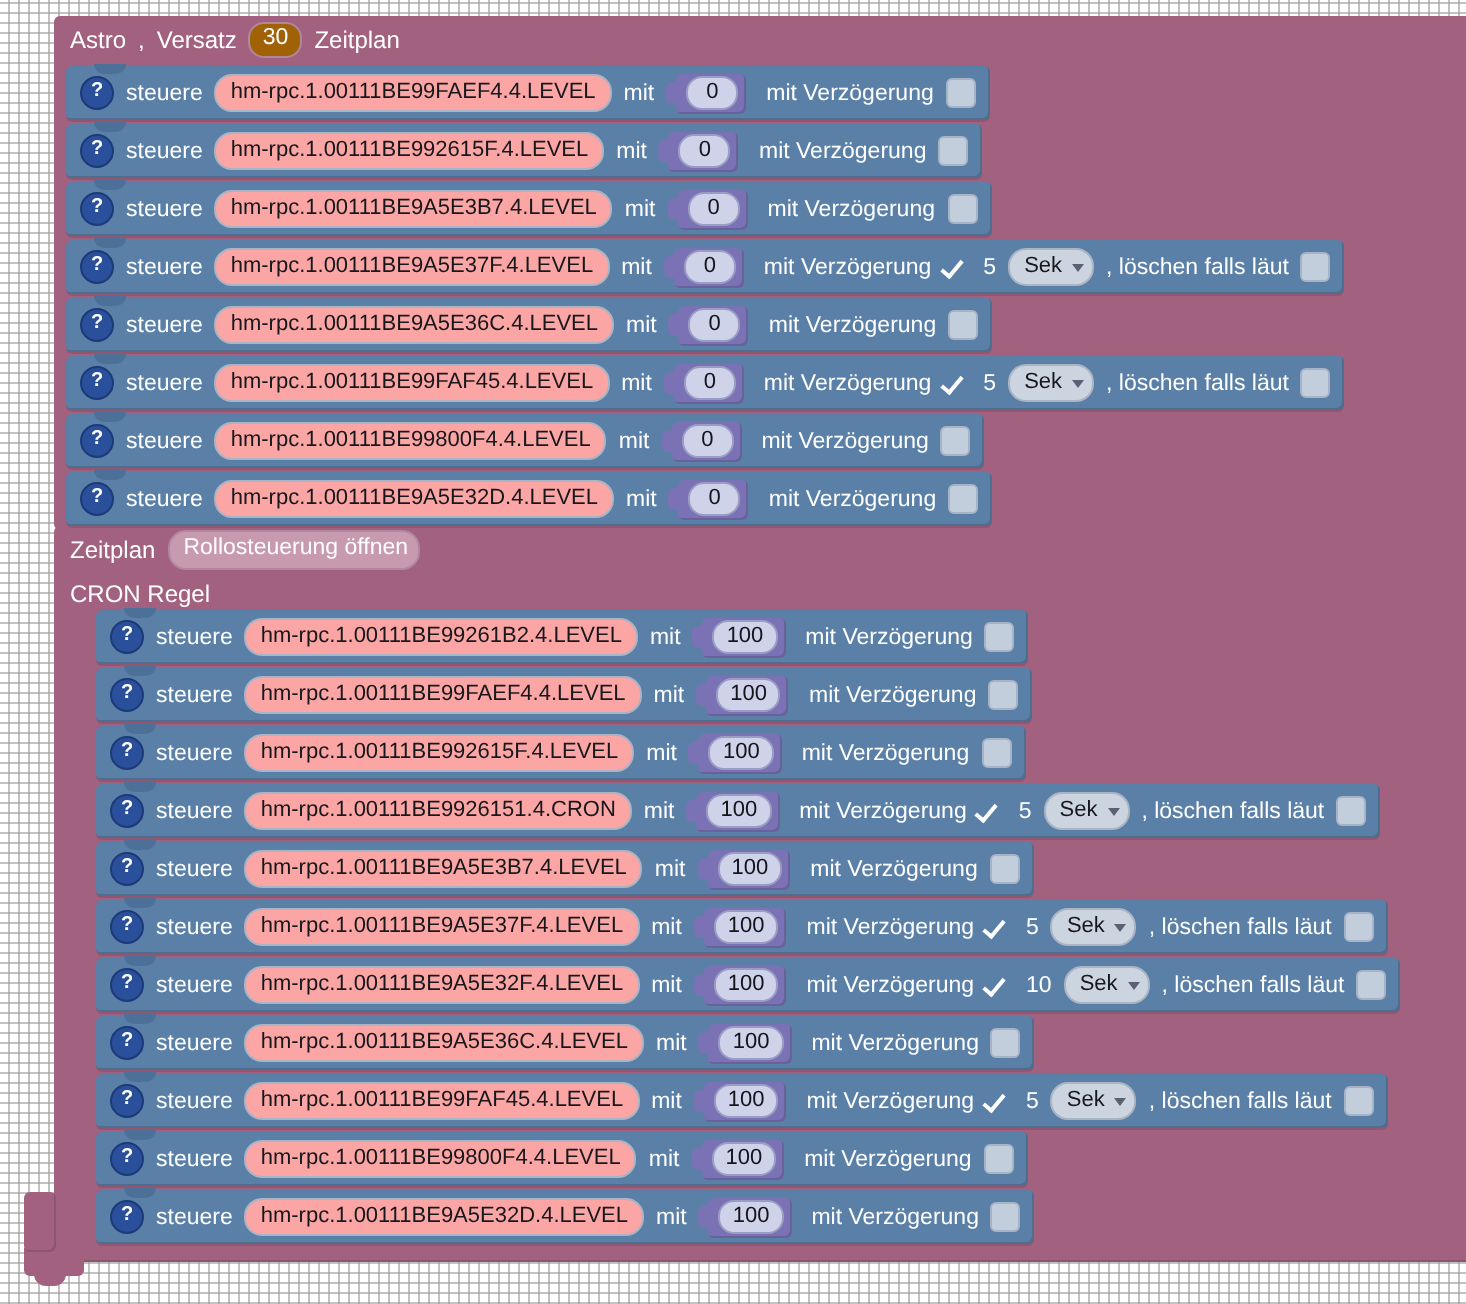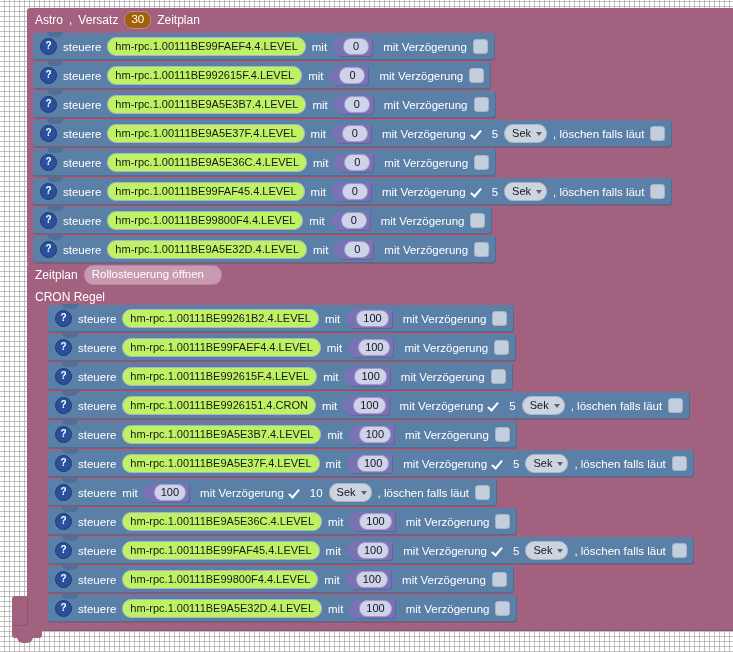--- a/index.html
+++ b/index.html
@@ -60,21 +60,21 @@
   .qicon{
     width:15px;height:15px;border-radius:50%;
     background:#2a4f9b;border:1px solid #1d3a78;
     color:#ffffff;font-size:10px;line-height:13px;text-align:center;
     font-weight:bold;flex:0 0 auto;
   }
   .lbl{color:#ffffff;}
 
   
   .field-txt{
-    background:#bef264;color:#16181c;
+    background:#fca5a5;color:#16181c;
     border:1px solid #a9b4c4;border-radius:9px;
     padding:1px 7px 2px;font-size:11px;line-height:14px;
     white-space:nowrap;
   }
   
   .field-dd{
     background:#c79ab0;color:#ffffff;
     border:1px solid #b0879d;border-radius:9px;
     padding:1px 16px 2px 7px;font-size:11.5px;line-height:15px;
     position:relative;white-space:nowrap;
@@ -172,21 +172,21 @@
       <span>,</span>
       <span>Versatz</span>
       <span class="field-num-m">30</span>
       <span>Zeitplan</span>
     </div>
   </div>
 
   <div class="blk outer" style="left:27px;top:263px;width:795px;height:368px;">
     <div class="outer-head" style="padding-left:8px;">
       <span>Zeitplan</span>
-      <span class="field-dd" style="padding-right:17px;">
+      <span class="field-dd" style="padding-right:5px;">
         <span>Rollosteuerung öffnen</span>
       </span>
     </div>
     <div class="outer-row2">
       <span>CRON Regel</span>
     </div>
   </div>
 
   <div class="tail" style="left:27px;top:612px;width:478px;height:12px;"></div>
   <div class="tail" style="left:12px;top:624px;width:30px;height:14px;border-radius:0 0 3px 3px;"></div>
@@ -390,20 +390,21 @@
         <span class="cbx on"></span>
         <span class="numlbl" style="margin-left: 2px;">5</span>
         <span class="field-dd2"><span>Sek</span><span class="caret"></span></span>
         <span class="lbl">, löschen falls läut</span>
         <span class="cbx"></span>
       </div>
       <div class="stmt" style="left: 48px; top: 479px;">
         <span class="notch"></span>
         <span class="qicon">?</span>
         <span class="lbl">steuere</span>
+        <span class="field-txt">hm-rpc.1.00111BE9A5E32F.4.LEVEL</span>
         <span class="lbl">mit</span>
         <span class="valblk">
           <span class="plug"></span>
           <span class="numfield">100</span>
         </span>
         <span class="lbl" style="margin-left: 4px;">mit Verzögerung</span>
         <span class="cbx on"></span>
         <span class="numlbl" style="margin-left: 2px;">10</span>
         <span class="field-dd2"><span>Sek</span><span class="caret"></span></span>
         <span class="lbl">, löschen falls läut</span>

